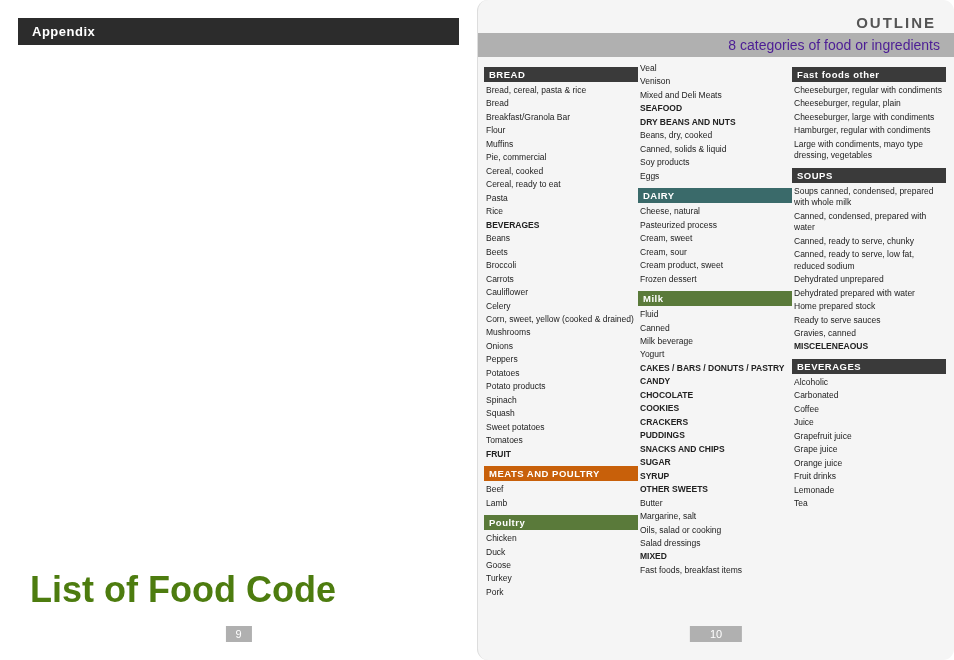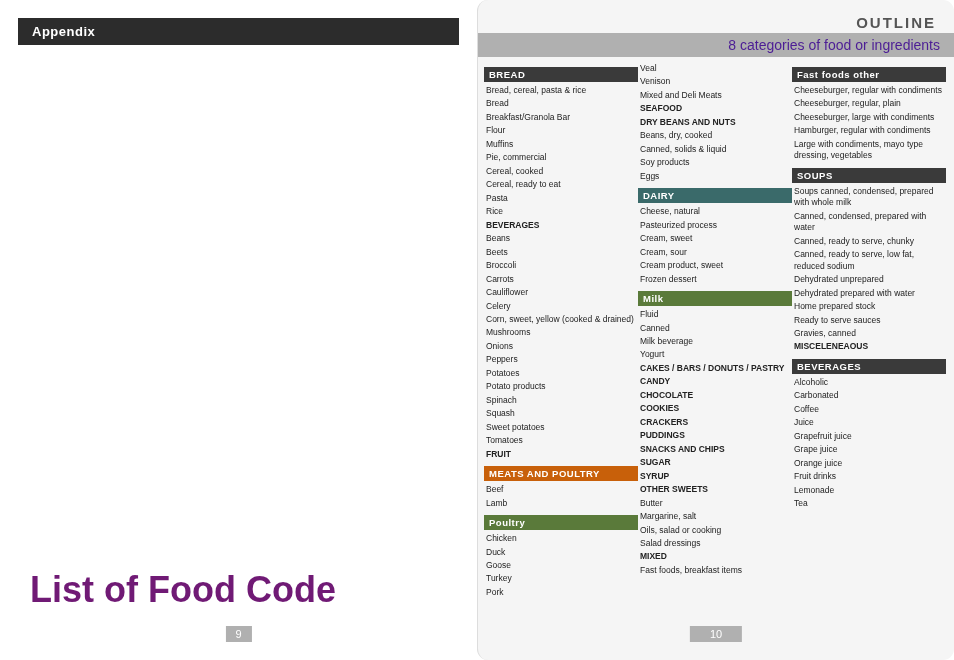--- a/index.html
+++ b/index.html
@@ -37,21 +37,21 @@
     .left-content {
       flex: 1;
       display: flex;
       align-items: flex-end;
       padding: 0 18px 50px 30px;
     }
 
     .page-title {
       font-size: 36px;
       font-weight: bold;
-      color: #701a75;
+      color: #4d7c0f;
       line-height: 1.15;
     }
 
     .page-num-left {
       position: absolute;
       bottom: 18px;
       left: 50%;
       transform: translateX(-50%);
       background: #b0b0b0;
       color: #fff;

